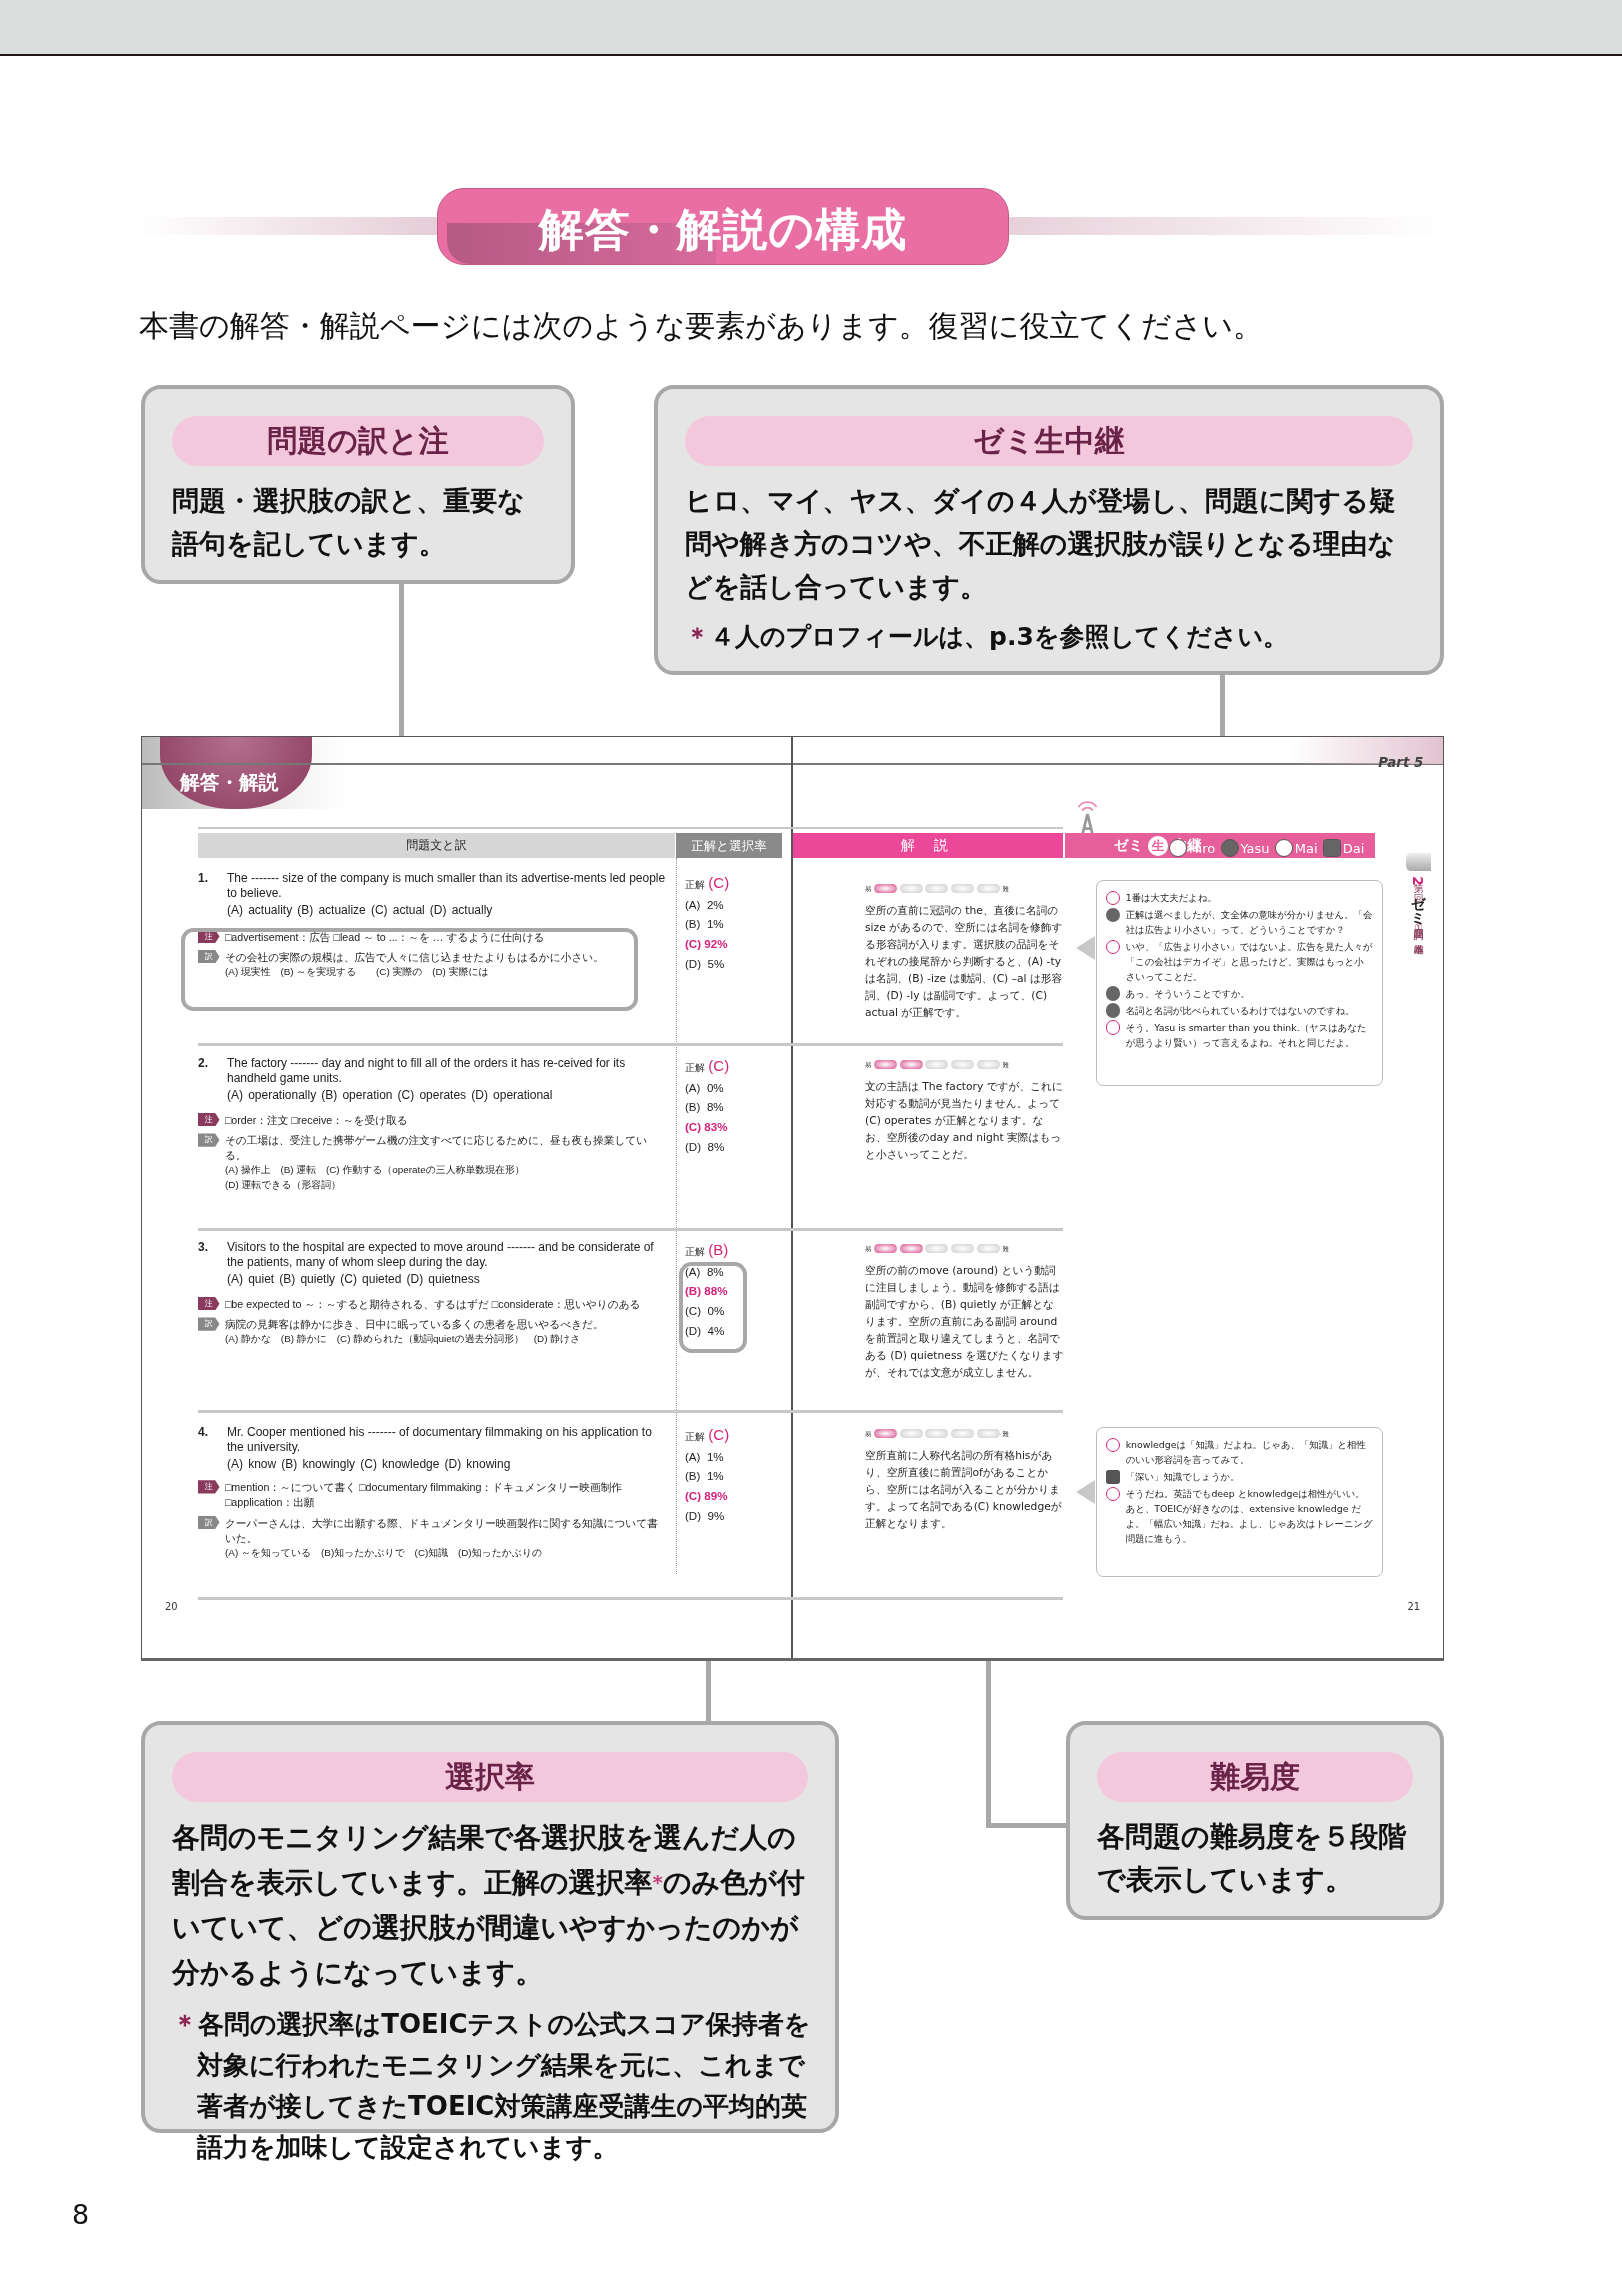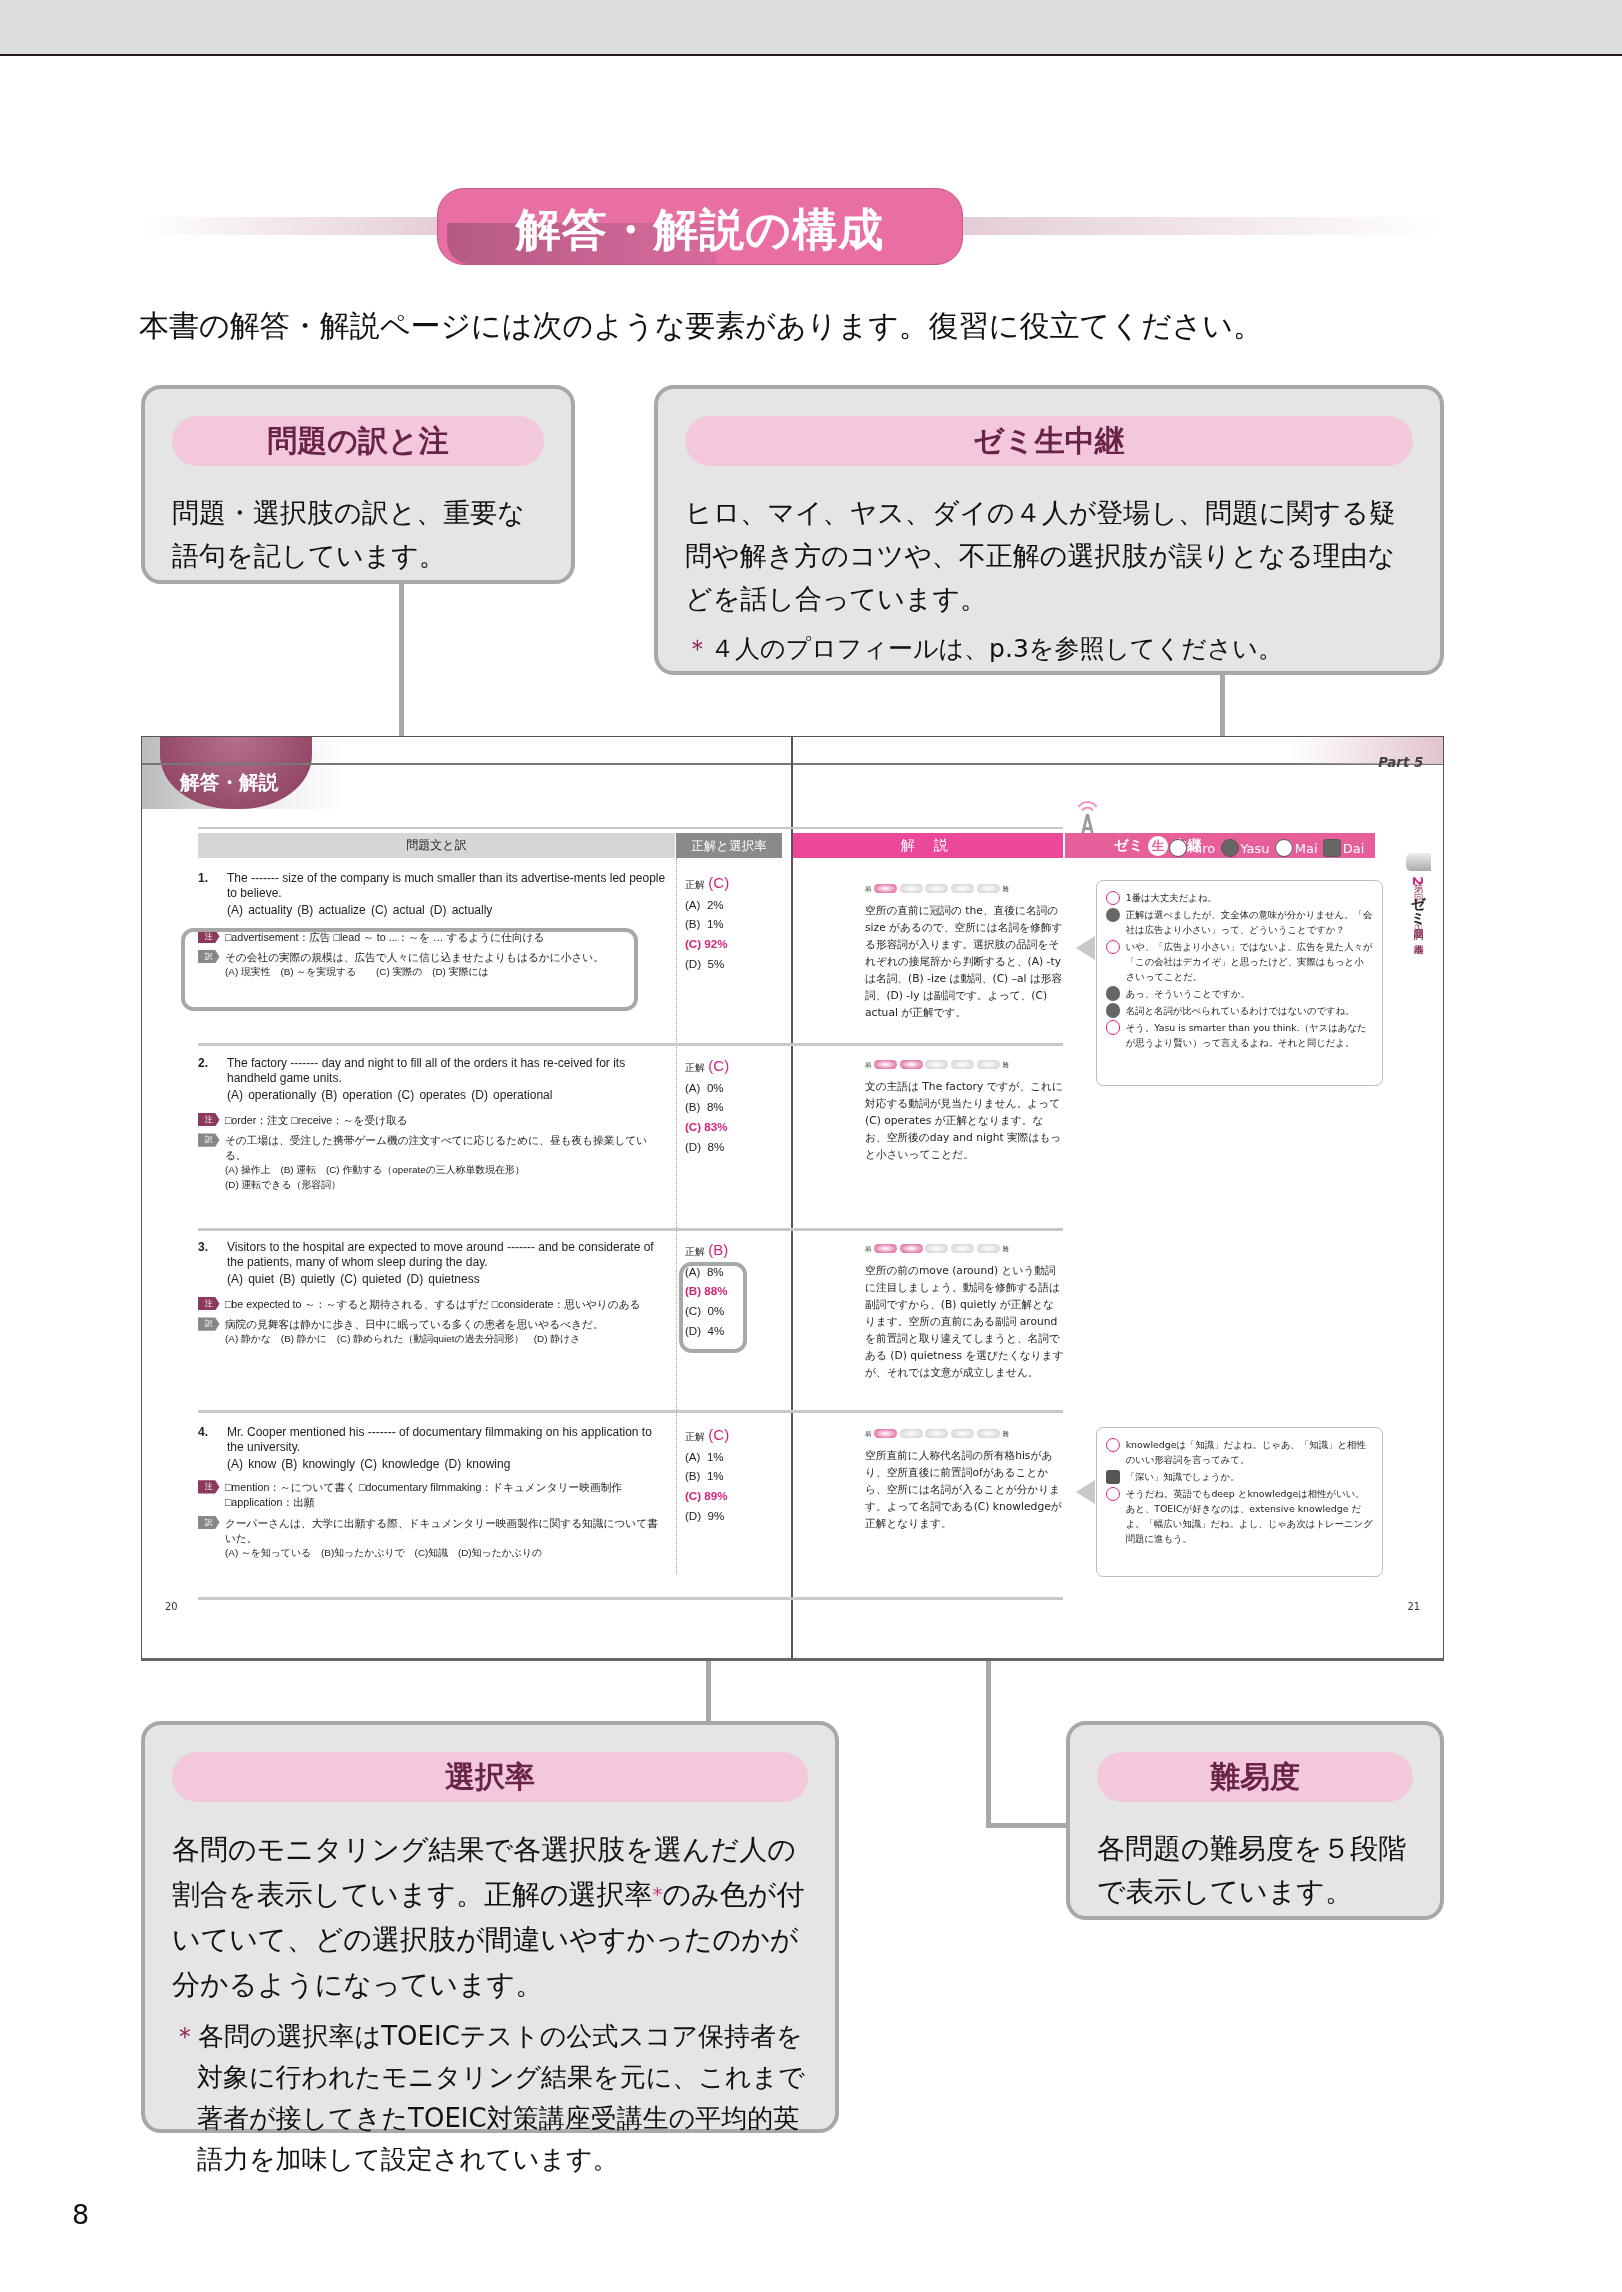--- a/index.html
+++ b/index.html
@@ -4,29 +4,29 @@
 <style>
   * { box-sizing: border-box; margin: 0; padding: 0; }
   html, body { width: 1623px; height: 2293px; background: #fff; overflow: hidden; }
   body { position: relative; font-family: "DejaVu Sans", "Liberation Sans", sans-serif; color: #222; }
 
   .topbar { position: absolute; left: 0; top: 0; width: 1623px; height: 56px; background: #dcdedd; border-bottom: 2.7px solid #231815; }
 
   .title-rule { position: absolute; top: 217px; height: 18px; }
   .title-rule.left { left: 139px; width: 309px; background: linear-gradient(90deg, rgba(255,255,255,0), #e4ccd6); }
   .title-rule.right { left: 958px; width: 484px; background: linear-gradient(90deg, #e4ccd6, rgba(255,255,255,0)); }
-  .title-pill { position: absolute; left: 437px; top: 188px; width: 526px; height: 77px; border-radius: 27px; background: #e86ea3; border: 1.8px solid #c45a86; overflow: hidden; }
+  .title-pill { position: absolute; left: 437px; top: 188px; width: 572px; height: 77px; border-radius: 27px; background: #e86ea3; border: 1.8px solid #c45a86; overflow: hidden; }
   .title-pill .shade { position: absolute; left: 9px; top: 34px; width: 269px; height: 41px; border-radius: 0 0 0 23px; background: linear-gradient(90deg, #b55a85, #d76a9c); }
   .title-pill .txt { position: absolute; left: 0; right: 0; top: 10.7px; text-align: center; color: #fff; font-size: 45px; font-weight: bold; letter-spacing: 0.9px; }
 
   .intro { position: absolute; left: 139px; top: 306px; font-size: 30px; color: #111; white-space: nowrap; }
 
   .callout { position: absolute; background: #e5e5e5; border: 4.5px solid #a8a8a8; border-radius: 19.7px; }
   .callout .head { position: absolute; left: 27px; right: 27px; top: 27px; height: 50px; border-radius: 25px; background: #f4c8dc; color: #6a2348; text-align: center; font-size: 30px; font-weight: bold; line-height: 50px; }
-  .callout .body { position: absolute; left: 27px; right: 21.5px; top: 102px; font-size: 27px; line-height: 43px; color: #111; }
+  .callout .body { position: absolute; left: 27px; right: 21.5px; top: 90px; font-size: 27px; line-height: 43px; color: #111; font-weight: bold; }
   .callout .note { font-size: 25px; line-height: 39px; margin-top: 9px; }
   .callout .note .ast { color: #8b2455; }
   .ast-inline { color: #c23d7a; font-size: 19.7px; vertical-align: top; }
   .note-indent { padding-left: 25px; text-indent: -25px; }
 
   .connector { position: absolute; background: #a8a8a8; }
 
   
   .book { position: absolute; left: 141px; top: 736px; width: 1303px; height: 925px; border: 1.8px solid #555; border-bottom: 3.6px solid #666; background: #fff; overflow: hidden; }
   .book .spine { position: absolute; left: 649px; top: 0; width: 1.8px; height: 100%; background: #555; }

